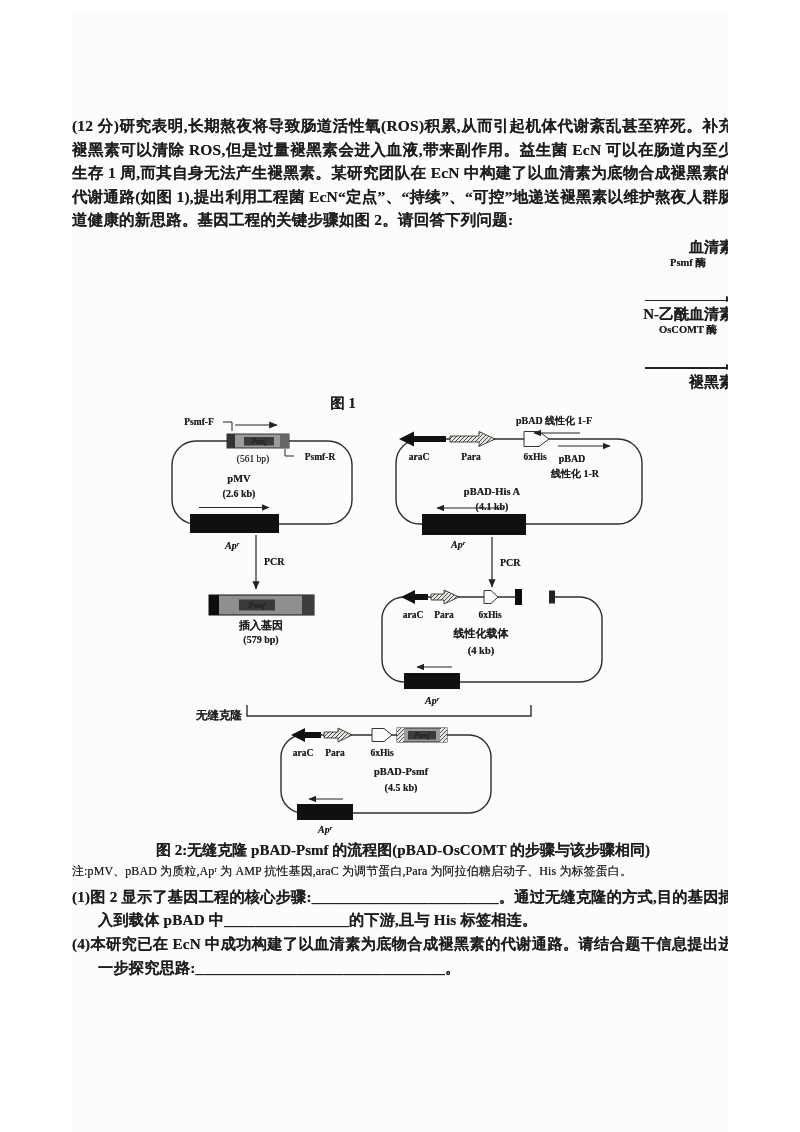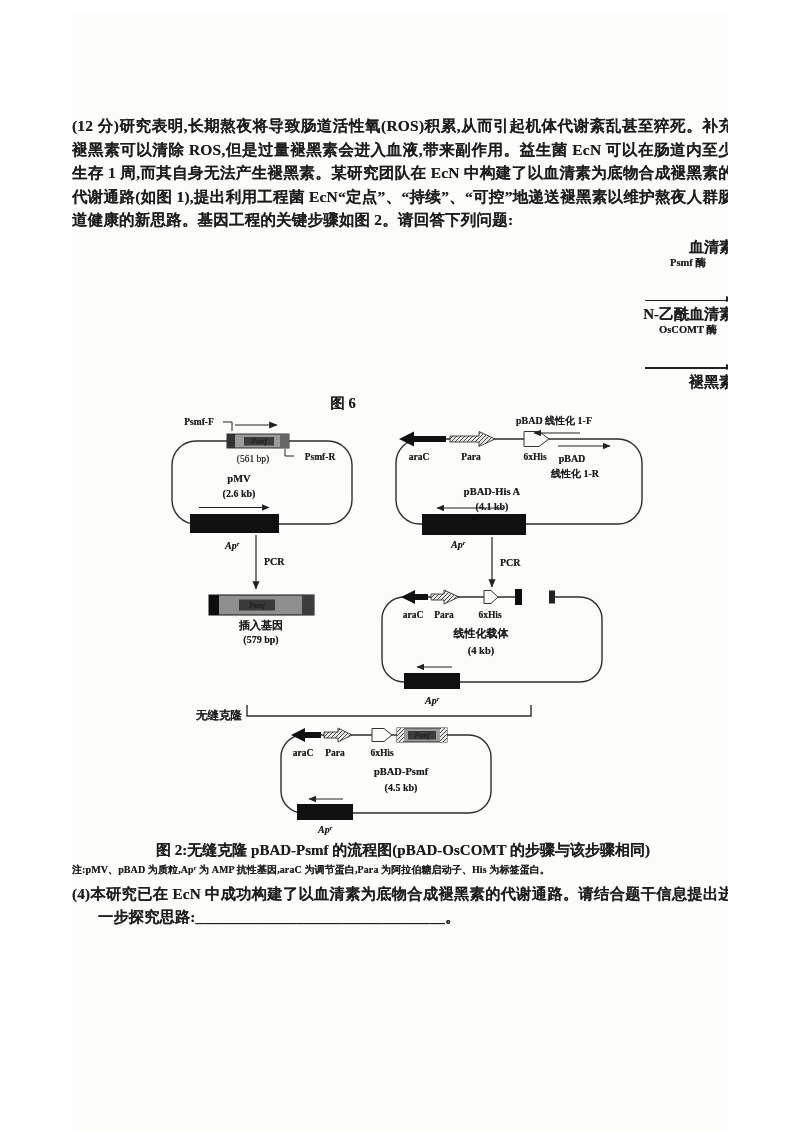--- a/index.html
+++ b/index.html
@@ -22,21 +22,21 @@
   .rx{display:inline-flex;flex-direction:column;align-items:center;margin:0 3px 4px 3px;gap:30px;}
   .rx-lbl{font-size:10.5px;line-height:11px;font-weight:600;margin-bottom:2px;}
   .rx-shaft{position:relative;height:1.5px;background:#222;width:86px;}
   .rx-shaft::after{
     content:"";position:absolute;right:-2px;top:-3.2px;
     border-left:7px solid #222;border-top:3.6px solid transparent;border-bottom:3.6px solid transparent;
   }
   .fig1cap{text-align:center;font-size:14.5px;font-weight:700;margin:2px 120px 0 0;}
   .fig2svg{display:block;margin:0 auto;}
   .fig2cap{text-align:center;font-size:15px;font-weight:700;margin-top:0px;}
-  .fig2note{font-size:10px;font-weight:700;margin-top:3px;letter-spacing:.1px;}
+  .fig2note{font-size:12px;font-weight:400;margin-top:3px;letter-spacing:.1px;}
   .questions{margin-top:5px;}
   .q{
     margin:0;font-size:15.2px;line-height:23.8px;text-align:justify;
     font-weight:600;padding-left:26px;text-indent:-26px;letter-spacing:.2px;
   }
   .footer{
     text-align:center;font-size:15px;font-weight:700;margin-top:16px;letter-spacing:2px;
   }
   .bottom-bar{
     position:absolute;left:0;bottom:0;width:100%;height:10px;background:#121212;
@@ -57,21 +57,21 @@
         <span class="rx-lbl">Psmf 酶</span>
         <span class="rx-shaft"></span>
       </span>
       <span>N-乙酰血清素</span>
       <span class="rx">
         <span class="rx-lbl">OsCOMT 酶</span>
         <span class="rx-shaft"></span>
       </span>
       <span>褪黑素</span>
     </div>
-    <div class="fig1cap">图 6</div>
+    <div class="fig1cap">图 1</div>
 
     <svg class="fig2svg" width="662" height="428" viewBox="0 0 662 428">
       <defs>
         <marker id="ah" markerWidth="8" markerHeight="7" refX="6.5" refY="3" orient="auto">
           <path d="M0,0 L7,3 L0,6 Z" fill="#222"></path>
         </marker>
         <pattern id="hatch" patternUnits="userSpaceOnUse" width="4" height="4">
           <rect width="4" height="4" fill="#e7e7e4"></rect>
           <path d="M0,4 L4,0" stroke="#4a4a4a" stroke-width="1"></path>
         </pattern>
@@ -170,18 +170,19 @@
       <text x="329" y="378" font-size="10" text-anchor="middle" font-weight="bold">(4.5 kb)</text>
       <line x1="271" y1="386" x2="237" y2="386" stroke="#222" stroke-width="1.1" marker-end="url(#ah)"></line>
       <rect x="225" y="391" width="56" height="16" fill="#101010"></rect>
       <text x="253" y="420" font-size="10" font-style="italic" text-anchor="middle" font-weight="bold">Apʳ</text>
     </svg>
 
     <div class="fig2cap">图 2:无缝克隆 pBAD-Psmf 的流程图(pBAD-OsCOMT 的步骤与该步骤相同)</div>
     <div class="fig2note">注:pMV、pBAD 为质粒,Apʳ 为 AMP 抗性基因,araC 为调节蛋白,Para 为阿拉伯糖启动子、His 为标签蛋白。</div>
 
     <div class="questions">
+      <p class="q">(1)图 2 显示了基因工程的核心步骤:________________________。通过无缝克隆的方式,目的基因插入到载体 pBAD 中________________的下游,且与 His 标签相连。</p>
       <p class="q">(4)本研究已在 EcN 中成功构建了以血清素为底物合成褪黑素的代谢通路。请结合题干信息提出进一步探究思路:________________________________。</p>
     </div>
   </div>
 
   <div class="bottom-bar"></div>
 </div>
 
 </body></html>

